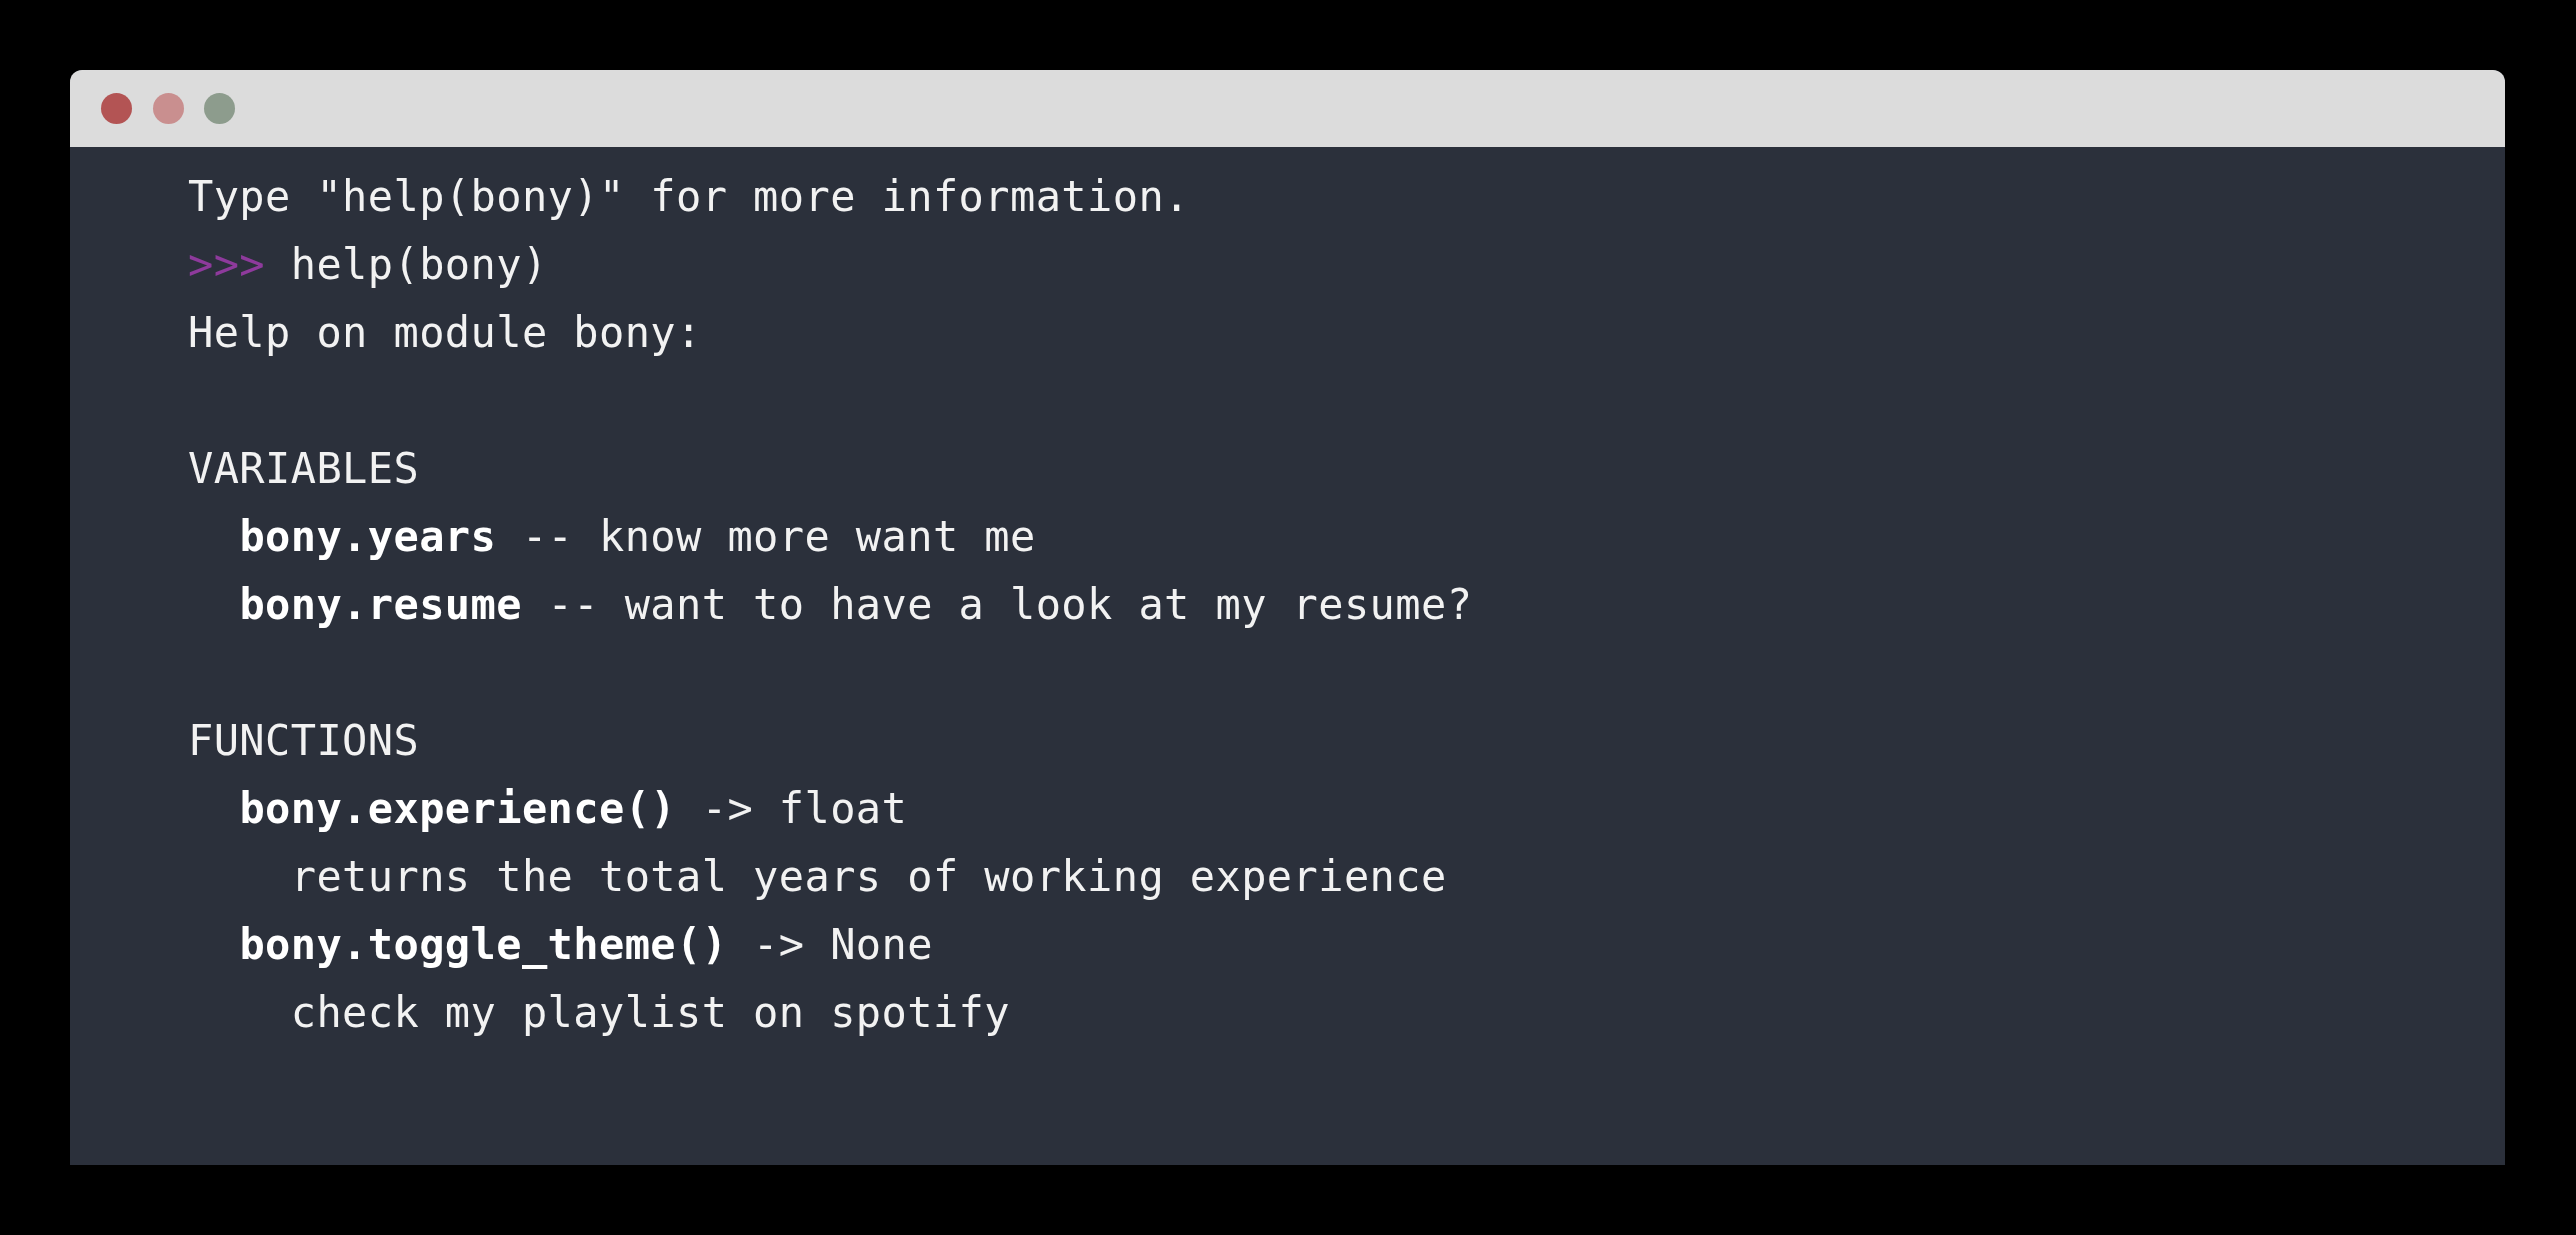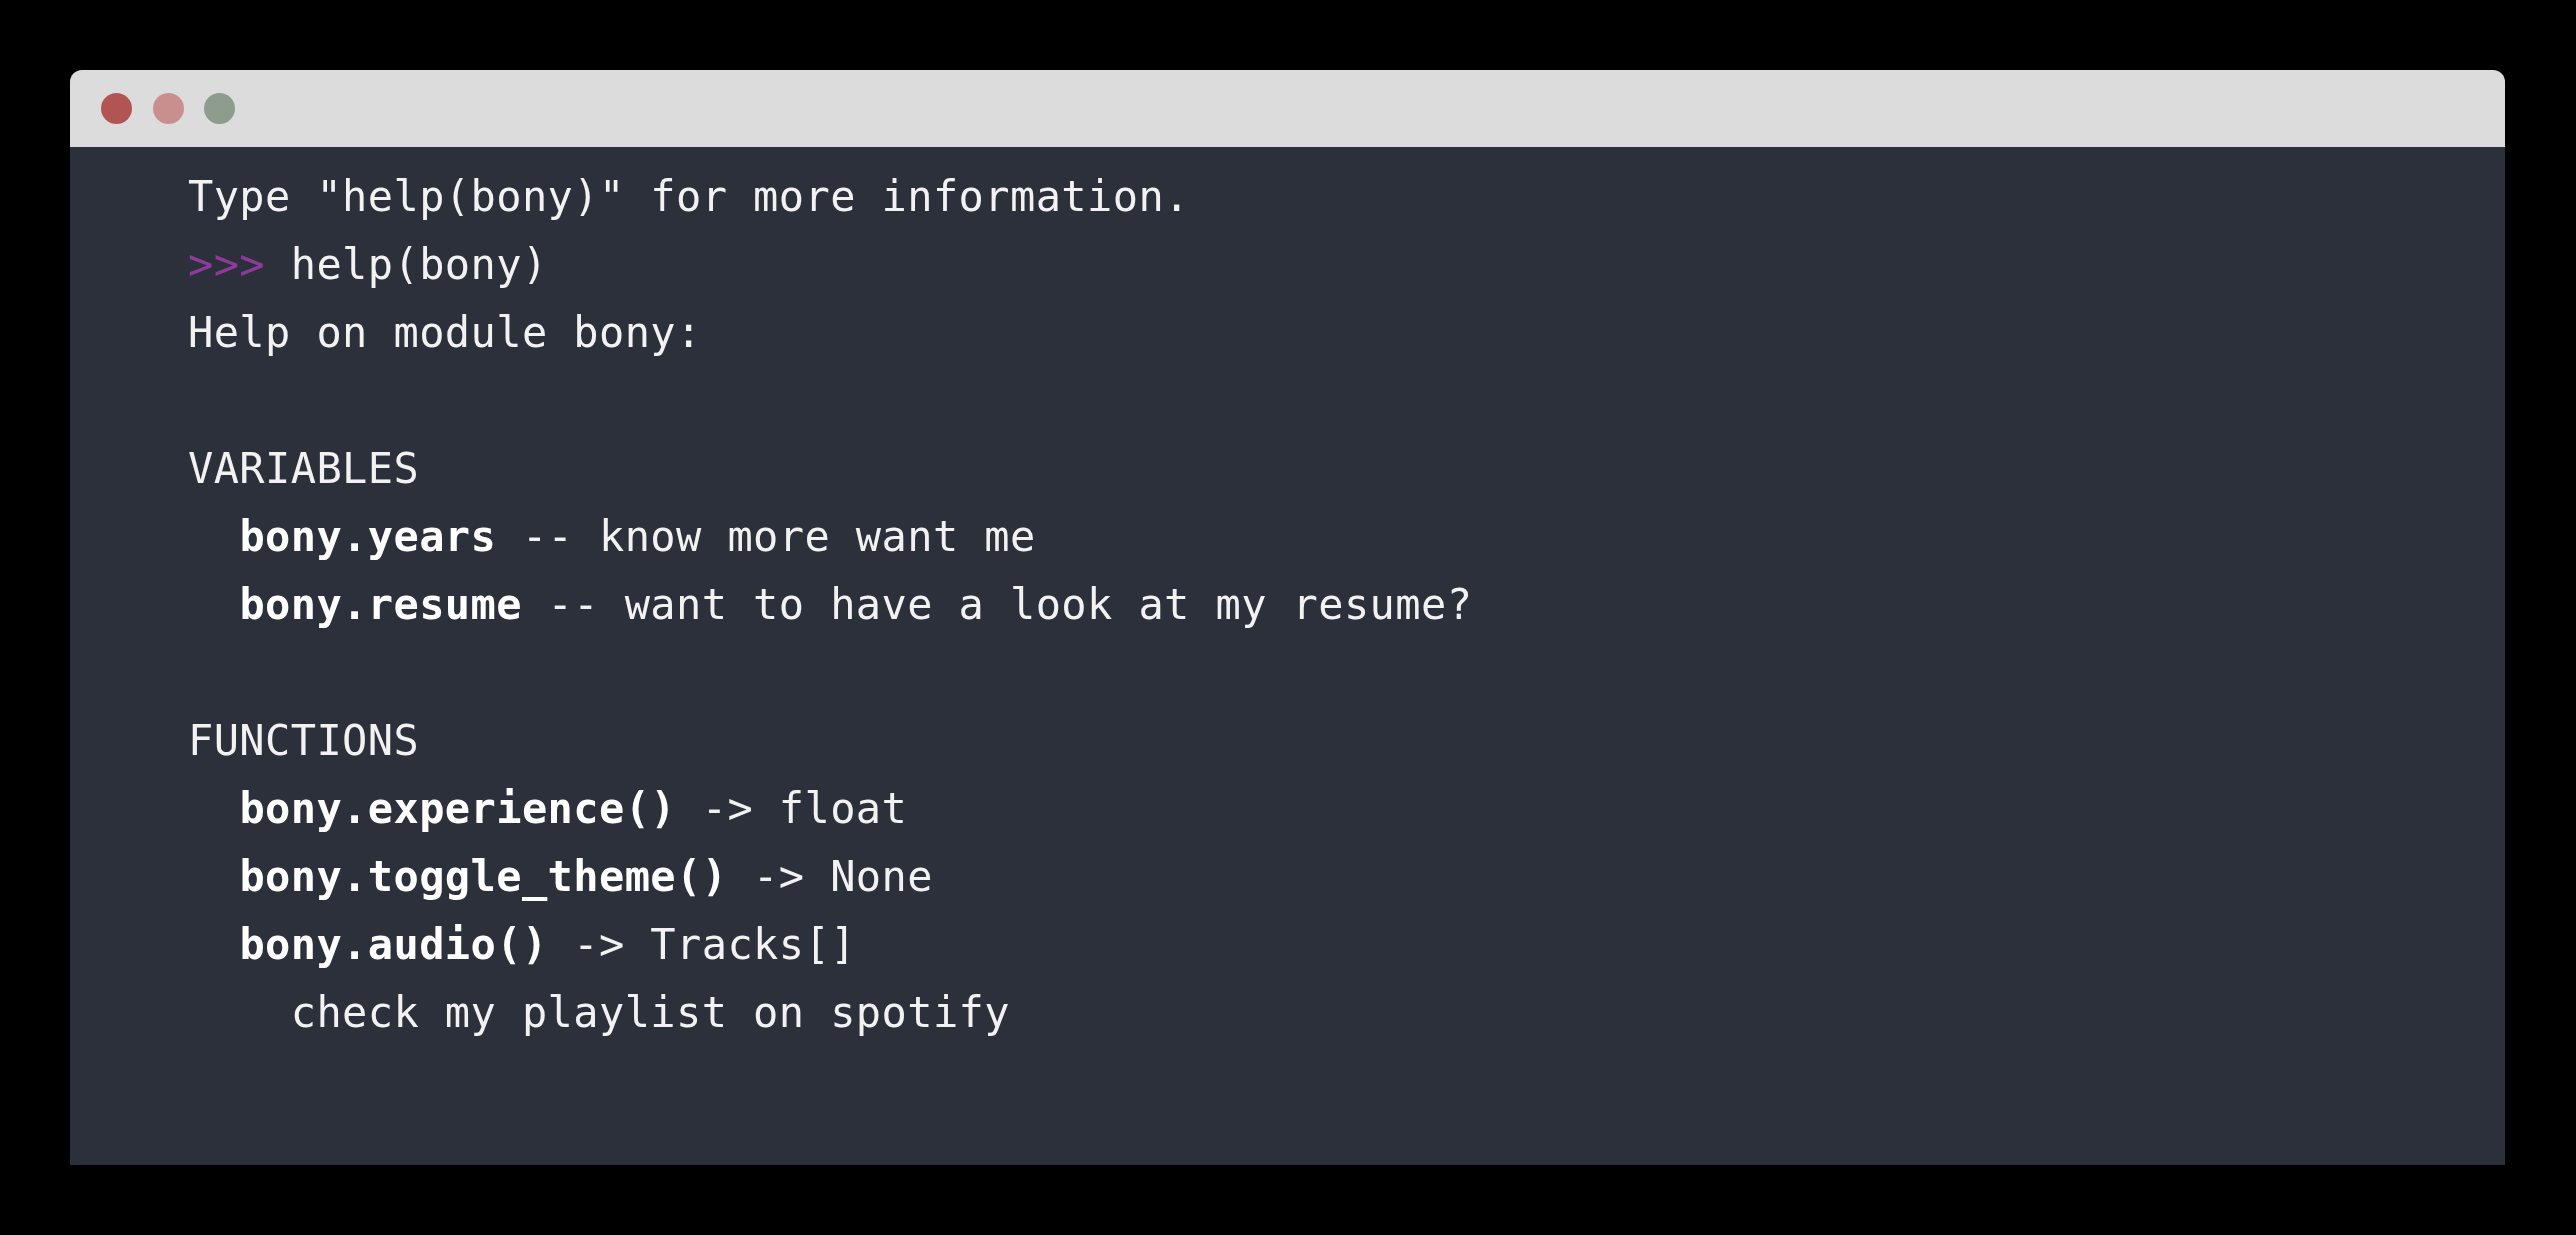--- a/index.html
+++ b/index.html
@@ -88,19 +88,19 @@
       <div class="term-line"><span>Type "help(bony)" for more information.</span></div>
       <div class="term-line"><span class="prompt-sign">&gt;&gt;&gt; </span><span>help(bony)</span></div>
       <div class="term-line"><span>Help on module bony:</span></div>
       <div class="term-line blank"><span></span></div>
       <div class="term-line"><span>VARIABLES</span></div>
       <div class="term-line"><span>  </span><span class="bold-ident">bony.years</span><span> -- know more want me</span></div>
       <div class="term-line"><span>  </span><span class="bold-ident">bony.resume</span><span> -- want to have a look at my resume?</span></div>
       <div class="term-line blank"><span></span></div>
       <div class="term-line"><span>FUNCTIONS</span></div>
       <div class="term-line"><span>  </span><span class="bold-ident">bony.experience()</span><span> -&gt; float</span></div>
+      <div class="term-line"><span>    returns the total years of working experience</span></div>
       <div class="term-line"><span>  </span><span class="bold-ident">bony.toggle_theme()</span><span> -&gt; None</span></div>
-      <div class="term-line"><span>  </span><span class="bold-ident">bony.audio()</span><span> -&gt; Tracks[]</span></div>
       <div class="term-line"><span>    check my playlist on spotify</span></div>
     </div>
 
 </div>
 
 
 </body></html>

